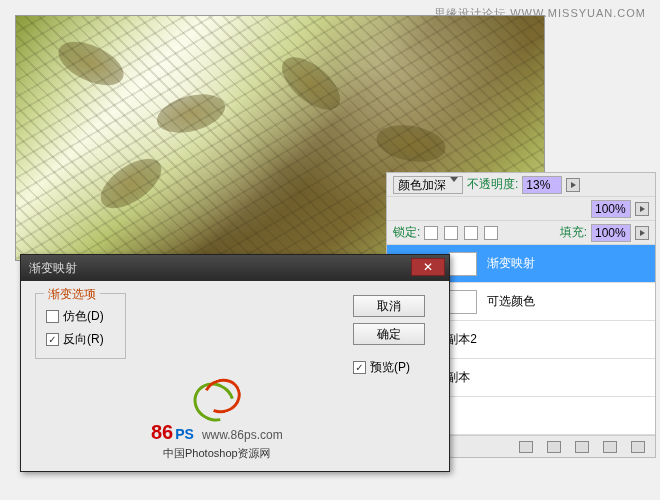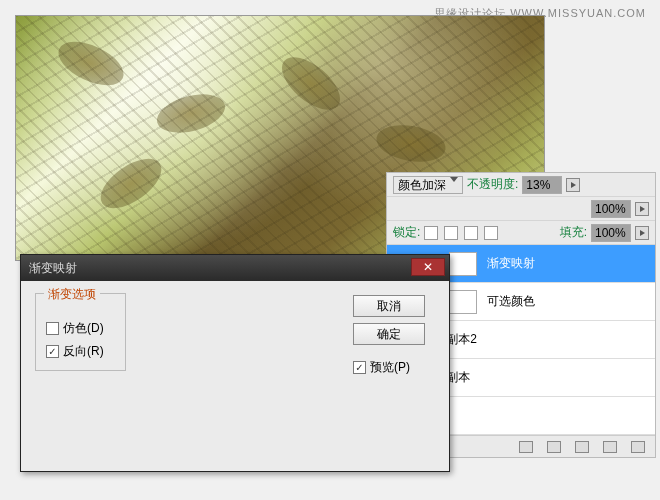--- a/index.html
+++ b/index.html
@@ -6,21 +6,21 @@
 body{background:#f0f0f0;width:660px;height:500px;position:relative;overflow:hidden}
 .canvas{position:absolute;left:15px;top:15px;width:530px;height:246px;border:1px solid #999;background:linear-gradient(135deg,#8a9b3a 0%,#c8d48a 15%,#f5f8dc 25%,#b8c56e 40%,#6b5a2a 55%,#7a6830 70%,#aab05a 85%,#d4da9a 100%);overflow:hidden}
 .canvas::before{content:"";position:absolute;inset:0;background:radial-gradient(circle at 30% 30%,rgba(255,255,220,0.7) 0%,transparent 40%),radial-gradient(circle at 70% 20%,rgba(255,255,200,0.5) 0%,transparent 35%);mix-blend-mode:screen}
 .canvas::after{content:"";position:absolute;inset:0;background:repeating-linear-gradient(45deg,transparent 0 8px,rgba(60,50,20,0.15) 8px 10px),repeating-linear-gradient(-30deg,transparent 0 12px,rgba(40,35,15,0.12) 12px 14px)}
 .leaf{position:absolute;width:70px;height:35px;background:radial-gradient(ellipse at 50% 50%,rgba(120,100,30,0.6),rgba(60,55,20,0.3));border-radius:50%;transform:rotate(25deg)}
 .top-watermark{position:absolute;top:6px;right:14px;color:#888;font-size:11px;letter-spacing:1px}
 .layers-panel{position:absolute;right:4px;top:172px;width:270px;background:#eaeaea;border:1px solid #bbb}
 .lp-row{display:flex;align-items:center;height:24px;border-bottom:1px solid #d5d5d5;padding:0 6px;gap:4px}
 .sel{background:#e8e8e8;border:1px solid #aaa;height:18px;padding:0 4px;display:inline-flex;align-items:flex-start}
 .sel .arrow{margin-left:4px;border-left:4px solid transparent;border-right:4px solid transparent;border-top:5px solid #555}
-.num-input{border:1px solid #aaa;background:#a3a3a3;height:18px;width:40px;padding:0 3px;display:inline-flex;align-items:center}
+.num-input{border:1px solid #aaa;background:#c4b5fd;height:18px;width:40px;padding:0 3px;display:inline-flex;align-items:center}
 .play{width:14px;height:14px;border:1px solid #888;background:#ddd;display:inline-flex;align-items:center;justify-content:center}
 .play::before{content:"";border-left:5px solid #555;border-top:3px solid transparent;border-bottom:3px solid transparent}
 .lbl{color:#15803d}
 .lock-icons{display:flex;gap:6px}
 .lock-icons span{width:14px;height:14px;border:1px solid #999;background:#fff}
 .layer-list{background:#fff}
 .layer-item{display:flex;align-items:center;height:38px;border-bottom:1px solid #ddd;padding:0 8px;gap:10px}
 .layer-item.sel-layer{background:#3d9dff;color:#fff}
 .eye{width:14px;height:10px;border:1px solid #666;border-radius:50%;position:relative}
 .eye::after{content:"";position:absolute;left:4px;top:1px;width:4px;height:4px;background:#666;border-radius:50%}
@@ -31,21 +31,21 @@
 .layers-footer{height:22px;background:#eaeaea;border-top:1px solid #ccc;display:flex;align-items:center;justify-content:flex-end;gap:14px;padding:0 10px}
 .layers-footer span{width:14px;height:12px;border:1px solid #888;background:#ddd}
 .dialog{position:absolute;left:20px;top:254px;width:430px;background:#ebebeb;border:1px solid #222;box-shadow:2px 2px 6px rgba(0,0,0,0.4)}
 .dlg-title{height:26px;background:linear-gradient(#4a4a4a,#2a2a2a);color:#ddd;display:flex;align-items:center;padding:0 8px;position:relative}
 .dlg-close{position:absolute;right:4px;top:3px;width:34px;height:18px;background:#a33;color:#fff;display:flex;align-items:center;justify-content:center;border:1px solid #722}
 .dlg-body{padding:12px 14px;position:relative;min-height:190px}
 .group{border:1px solid #bbb;padding:12px 10px 10px;margin-bottom:10px;position:relative}
 .group-label{position:absolute;top:-8px;left:8px;background:#ebebeb;padding:0 4px;color:#c04400}
 .grad-bar{height:24px;border:1px solid #555;background:linear-gradient(90deg,#000 0%,#0a3a0a 15%,#0f5010 30%,#2a5515 50%,#503418 70%,#3a1a0c 85%,#1a0604 100%);position:relative}
 .grad-bar .dd{position:absolute;right:-18px;top:4px;border-left:4px solid transparent;border-right:4px solid transparent;border-top:6px solid #333}
-.opts-row{display:flex;align-items:center;gap:14px;margin-top:14px}
+.opts-row{display:flex;align-items:center;gap:14px;margin-top:2px}
 .chk{display:inline-flex;align-items:center;gap:4px}
 .chk .box{width:13px;height:13px;border:1px solid #777;background:#fff;display:inline-flex;align-items:center;justify-content:center;font-size:10px;color:#333}
 .btn{width:72px;height:22px;border:1px solid #888;background:linear-gradient(#fafafa,#e4e4e4);display:flex;align-items:center;justify-content:center;margin-bottom:6px}
 .dlg-right{position:absolute;right:14px;top:14px;width:82px}
 .logo-area{position:absolute;left:130px;bottom:10px;display:flex;flex-direction:column;align-items:center;color:#333}
 .logo-swirl{width:60px;height:40px;position:relative;margin-bottom:2px}
 .logo-swirl::before{content:"";position:absolute;left:6px;top:4px;width:36px;height:32px;border:3px solid #6aa50f;border-right-color:transparent;border-radius:50%;transform:rotate(30deg)}
 .logo-swirl::after{content:"";position:absolute;left:16px;top:0;width:32px;height:28px;border:3px solid #d93400;border-left-color:transparent;border-radius:50%;transform:rotate(-20deg)}
 .logo-text{display:flex;align-items:baseline;gap:2px}
 .logo-86{font-size:20px;font-weight:bold;color:#c00}
@@ -151,14 +151,23 @@
 
     <div class="dlg-right">
       <div class="btn">取消</div>
       <div class="btn">确定</div>
       <label class="chk" style="margin-top:8px">
           <span class="box">✓</span>
           <span>预览(P)</span>
         </label>
     </div>
 
+    <div class="logo-area">
+      <div class="logo-swirl"></div>
+      <div class="logo-text">
+        <span class="logo-86">86</span>
+        <span class="logo-ps">PS</span>
+        <span style="margin-left:6px;color:#555">www.86ps.com</span>
+      </div>
+      <div class="logo-sub">中国Photoshop资源网</div>
+    </div>
   </div>
 </div>
 
 </body></html>

